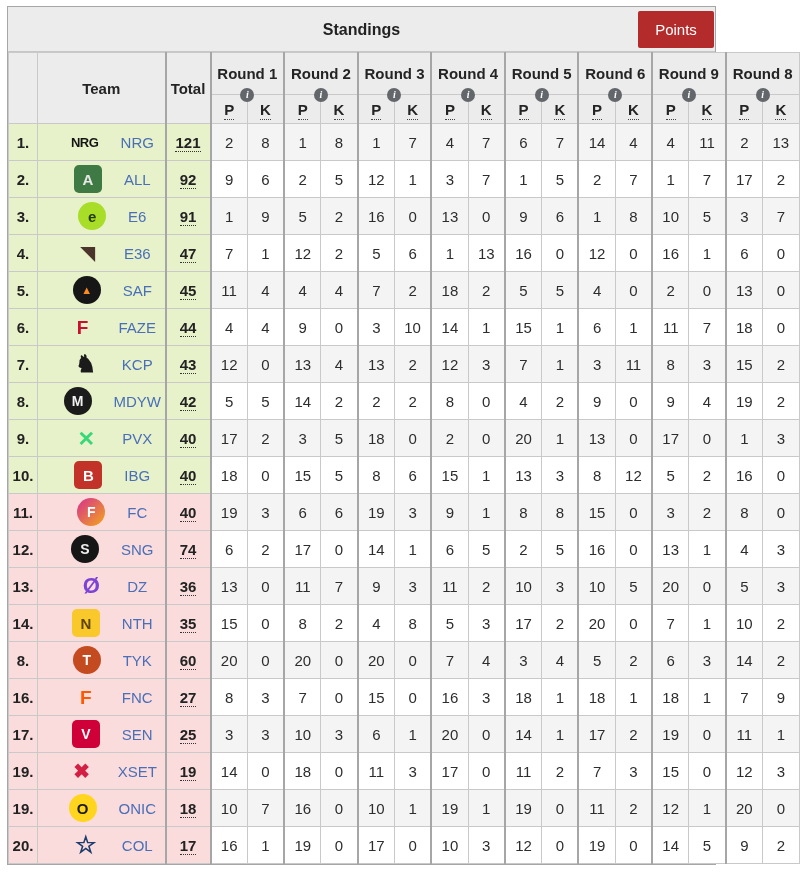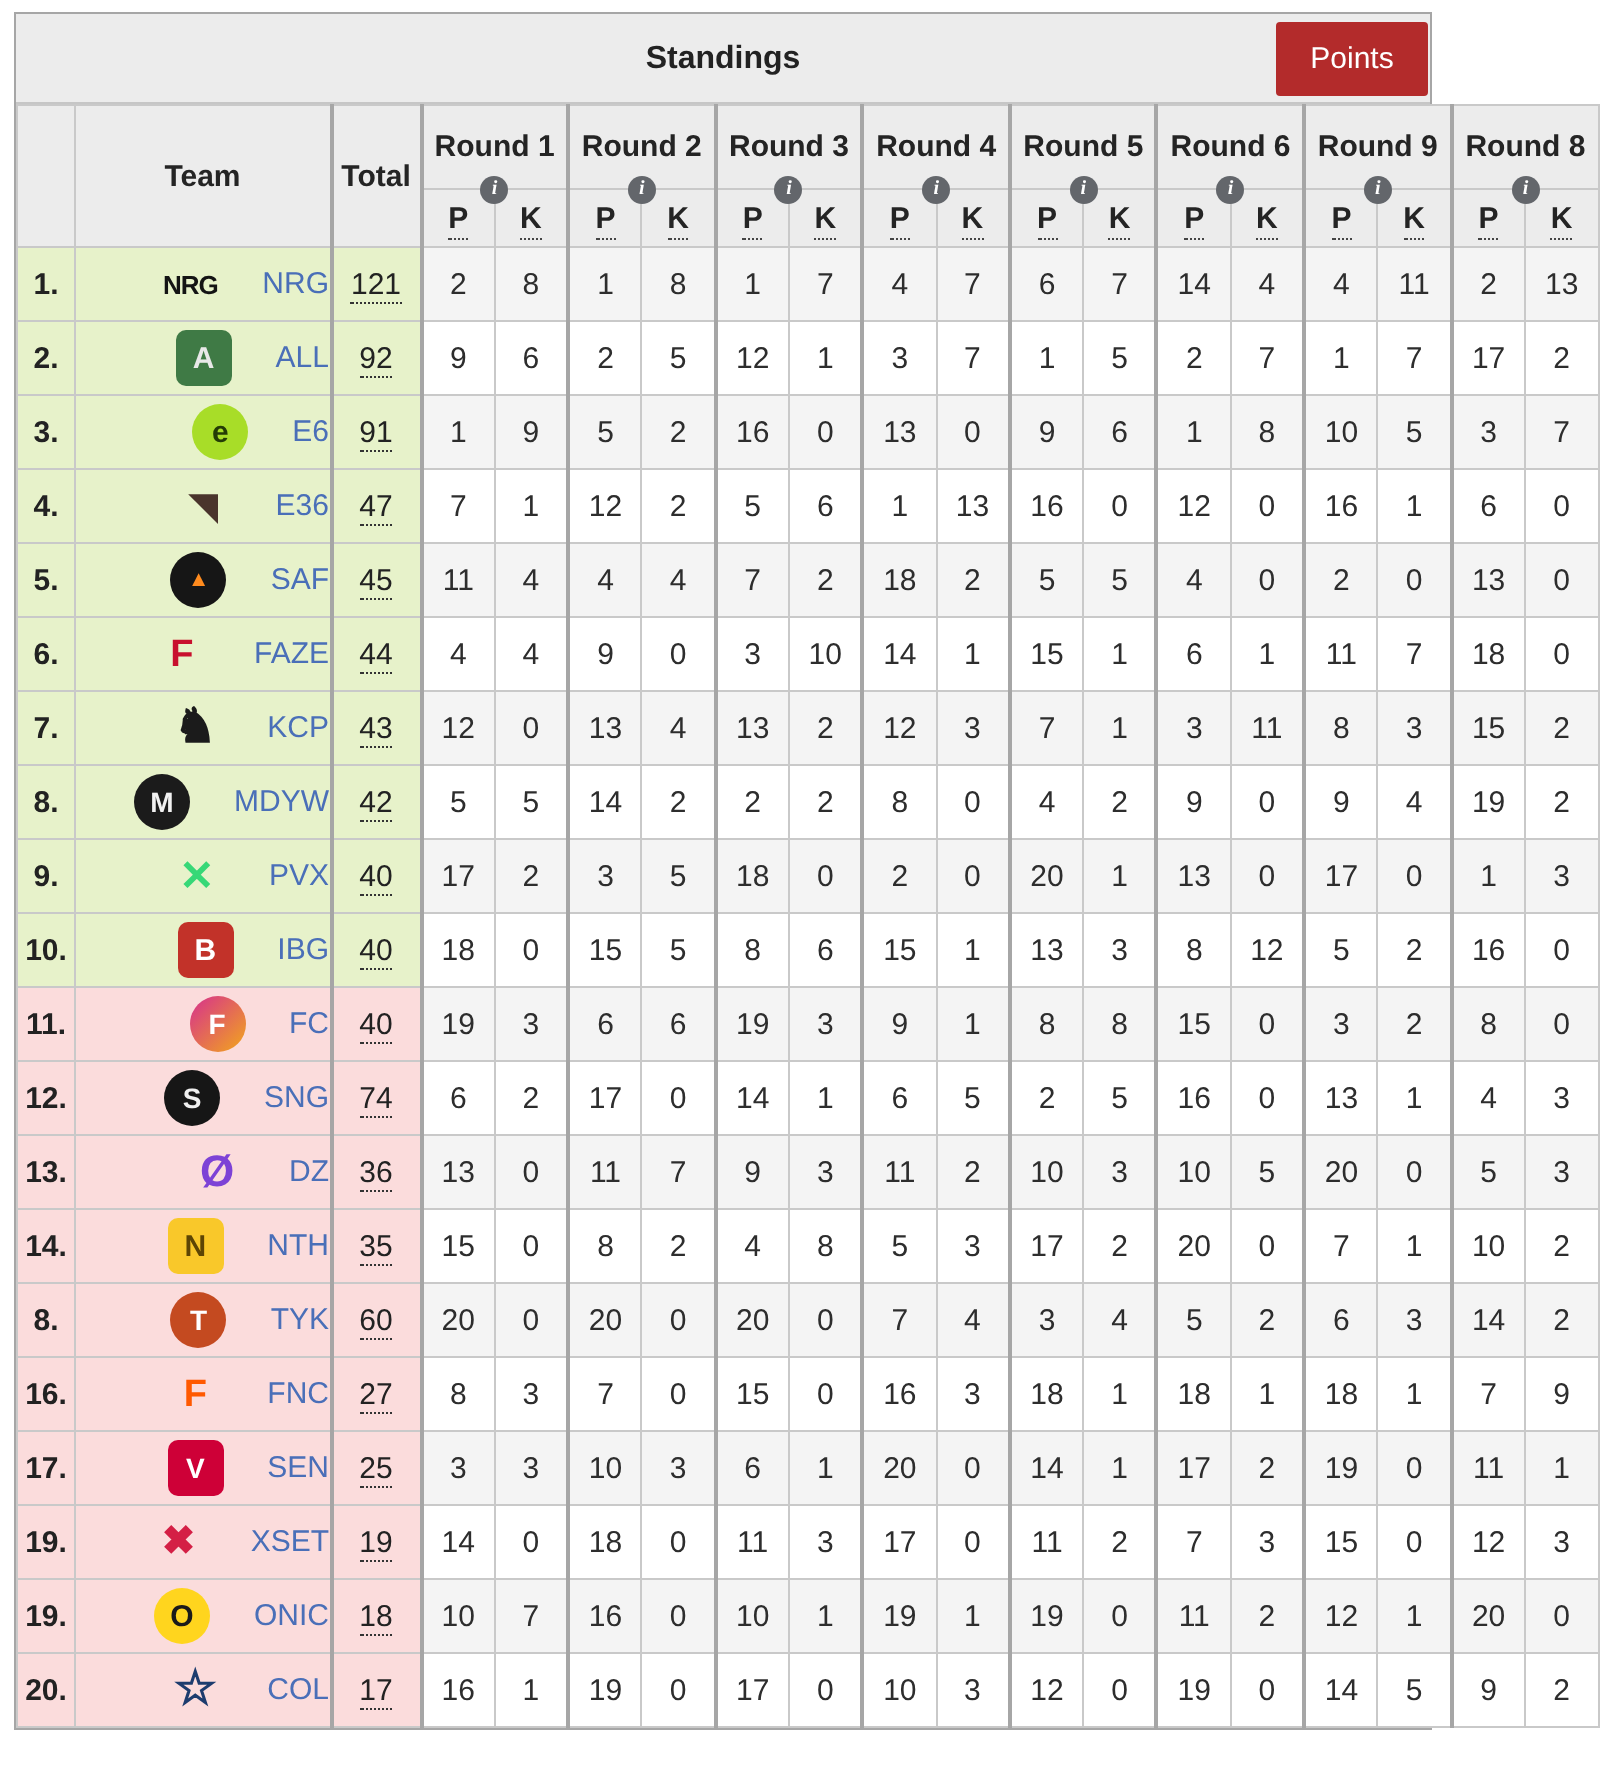--- a/index.html
+++ b/index.html
@@ -44,34 +44,34 @@
   tbody td { height:37px; text-align:center; font-size:15px; color:#2d2d2d; background:#fff; }
   tr.odd td.score { background:#f4f4f4; }
   tr.even td.score { background:#fff; }
   td.score.p1 { background:#f8e193; }
   td.score.p2 { background:#e2e2e2; }
   td.score.p3 { background:#e2b57f; }
   td.score.p4 { background:#f9bf9d; }
   td.up   { background:#e7f2ca; }
   td.down { background:#fbdcdc; }
   td.rank { font-weight:bold; color:#222; }
-  td.team { text-align:right; }
+  td.team { text-align:center; }
   .logo-slot {
     display:inline-flex; width:72px; justify-content:center; align-items:center;
     vertical-align:middle; height:36px;
   }
   .logo {
     display:inline-flex; align-items:center; justify-content:center;
     width:28px; height:28px; font-weight:bold; line-height:1;
   }
   .logo.word { width:auto; min-width:28px; background:none !important; }
   .logo.circle { border-radius:50%; }
   .logo.square { border-radius:5px; }
   .team-link { color:#4a6fb8; text-decoration:none; font-size:15px; vertical-align:middle; }
-  .total-val { font-weight:normal; color:#222; border-bottom:1px dotted #333; }
+  .total-val { font-weight:bold; color:#222; border-bottom:1px dotted #333; }
 </style>
 </head>
 <body>
 
 <div class="widget">
   <div class="titlebar">
     <span class="title">Standings</span>
     <button class="points-btn">Points</button>
   </div>
   <table>

